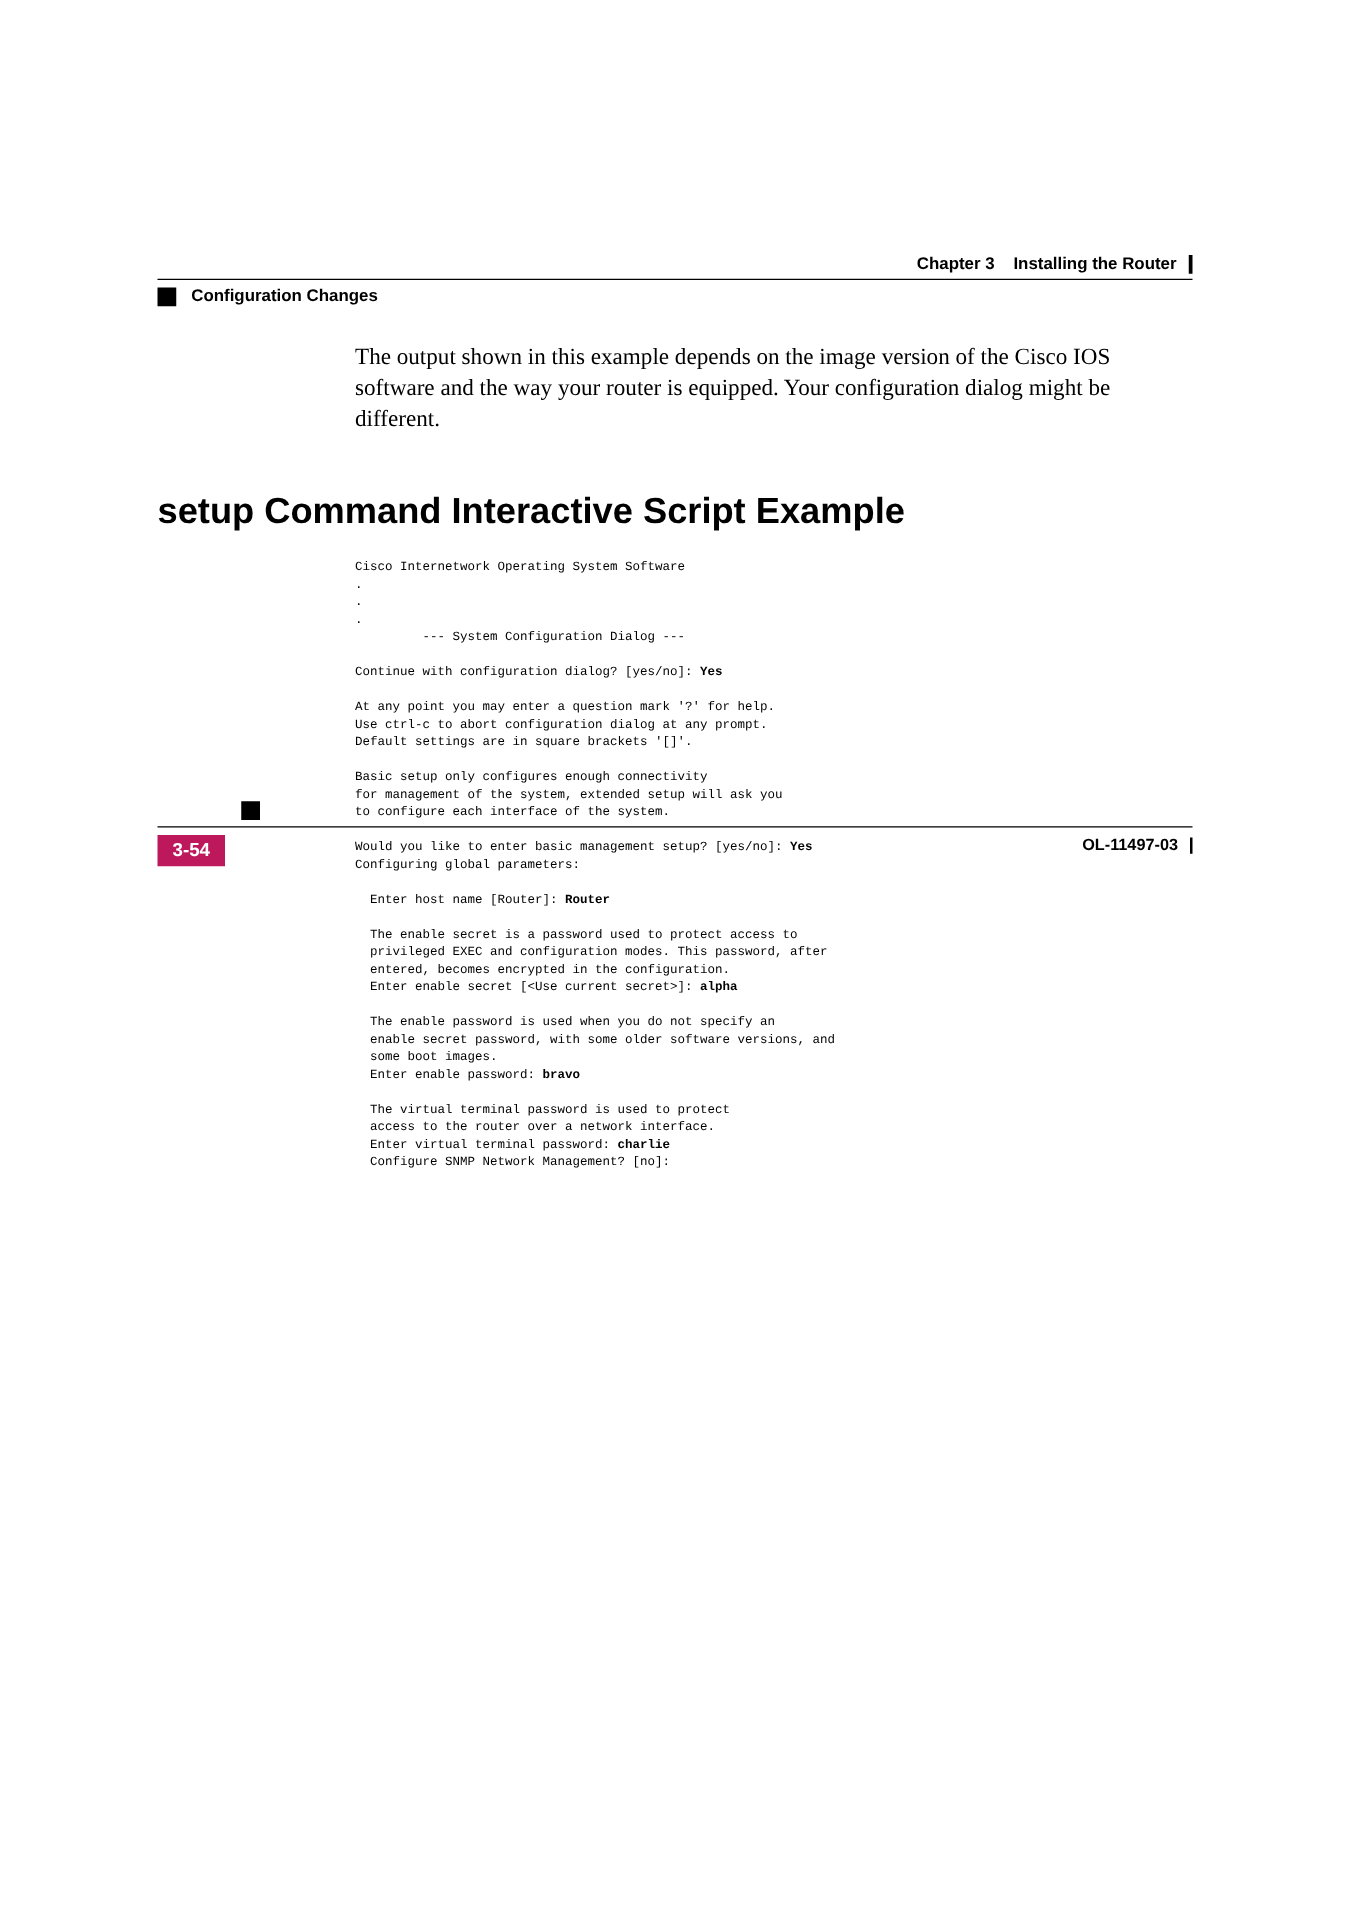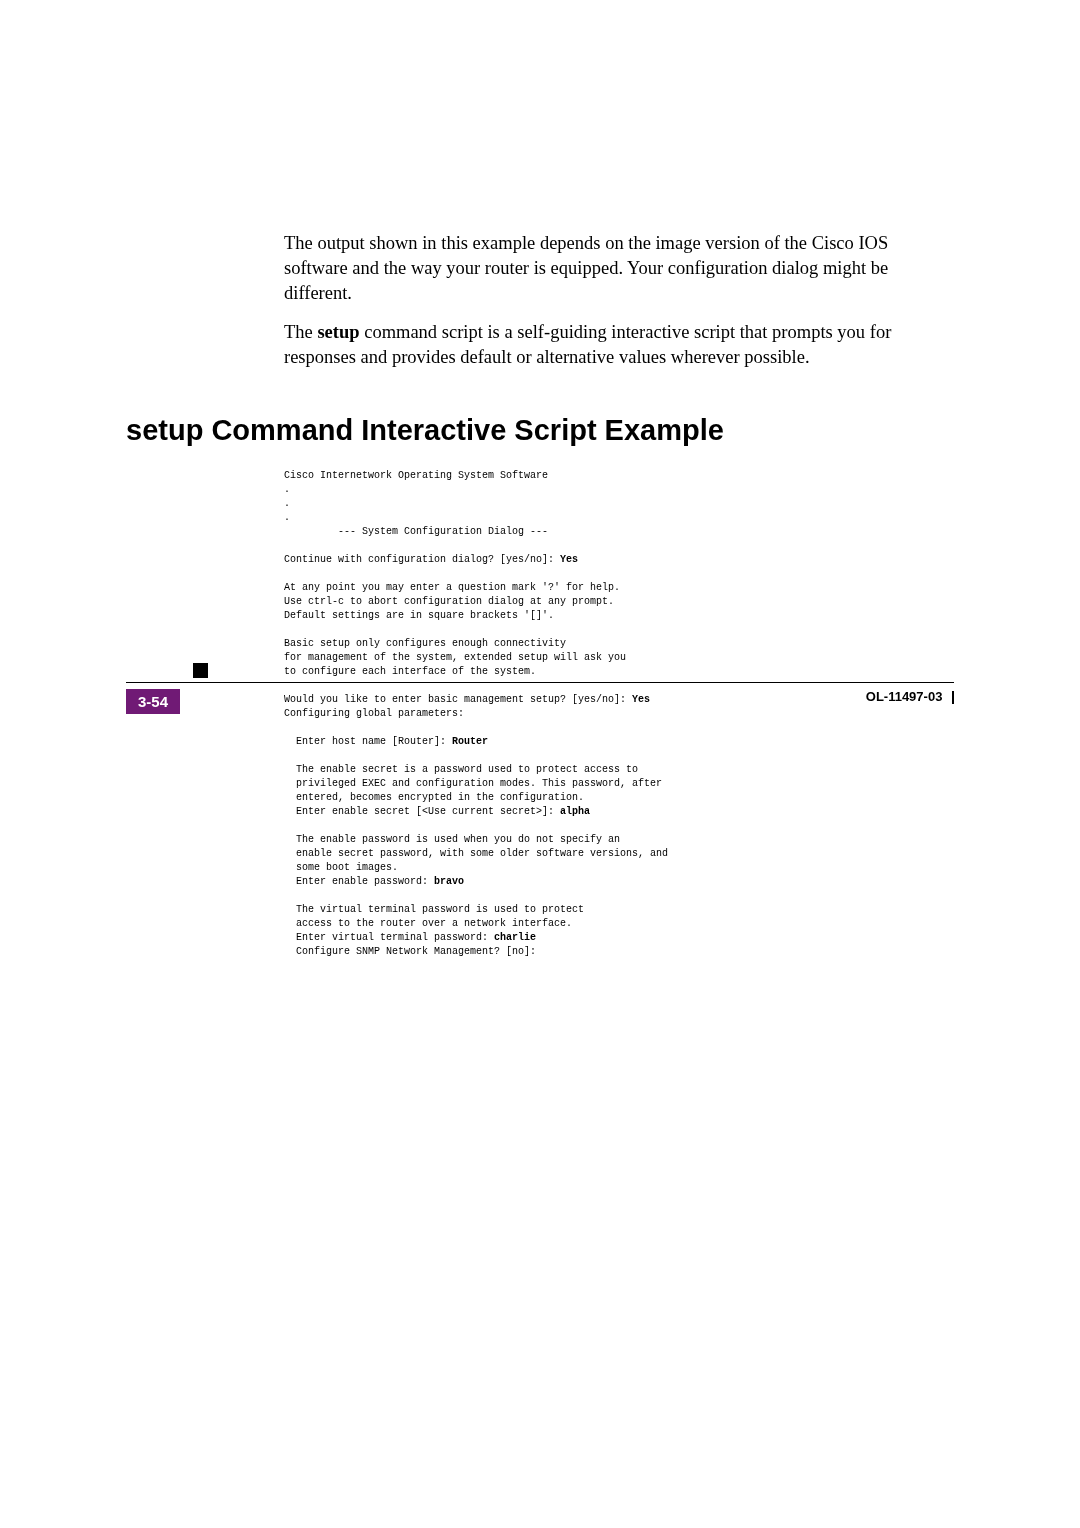--- a/index.html
+++ b/index.html
@@ -104,21 +104,21 @@
       vertical-align: middle;
       margin-right: 6px;
       margin-left: -21px;
     }
     .footer-bottom {
       margin-top: 6px;
       position: relative;
     }
     .page-num-box {
       display: inline-block;
-      background: #701a75;
+      background: #be185d;
       color: #fff;
       font-family: Arial, Helvetica, sans-serif;
       font-size: 15px;
       font-weight: bold;
       padding: 4px 12px;
     }
     .footer-ref {
       float: right;
       font-family: Arial, Helvetica, sans-serif;
       font-size: 13px;
@@ -131,24 +131,35 @@
       background: #000;
       vertical-align: middle;
       margin-left: 6px;
     }
   </style>
 </head>
 <body>
 
 <div class="page">
 
+  <div class="header-bar">
+    <span class="header-right">
+      <span>Chapter 3</span>&nbsp;&nbsp;&nbsp;&nbsp;<span>Installing the Router</span>
+      <span class="header-tick"></span>
+    </span>
+    <div style="clear:both"></div>
+    <div class="header-line"></div>
+    <div style="margin-top:4px;">
+      <span class="header-square"></span>
+      <span class="header-left">Configuration Changes</span>
+    </div>
+  </div>
 
   <div class="body-text">
     <p>The output shown in this example depends on the image version of the Cisco IOS software and the way your router is equipped. Your configuration dialog might be different.</p>
-    <p><span>The </span><span class="bold-inline">setup</span><span> command script is a self-guiding interactive script that prompts you for responses and provides default or alternative values wherever possible.</span></p>
   </div>
 
   <div class="section-heading">setup Command Interactive Script Example</div>
 
   <div class="code-block"><span>Cisco Internetwork Operating System Software</span>
 <span>.</span>
 <span>.</span>
 <span>.</span>
 <span>         --- System Configuration Dialog ---</span>
 <span></span>

